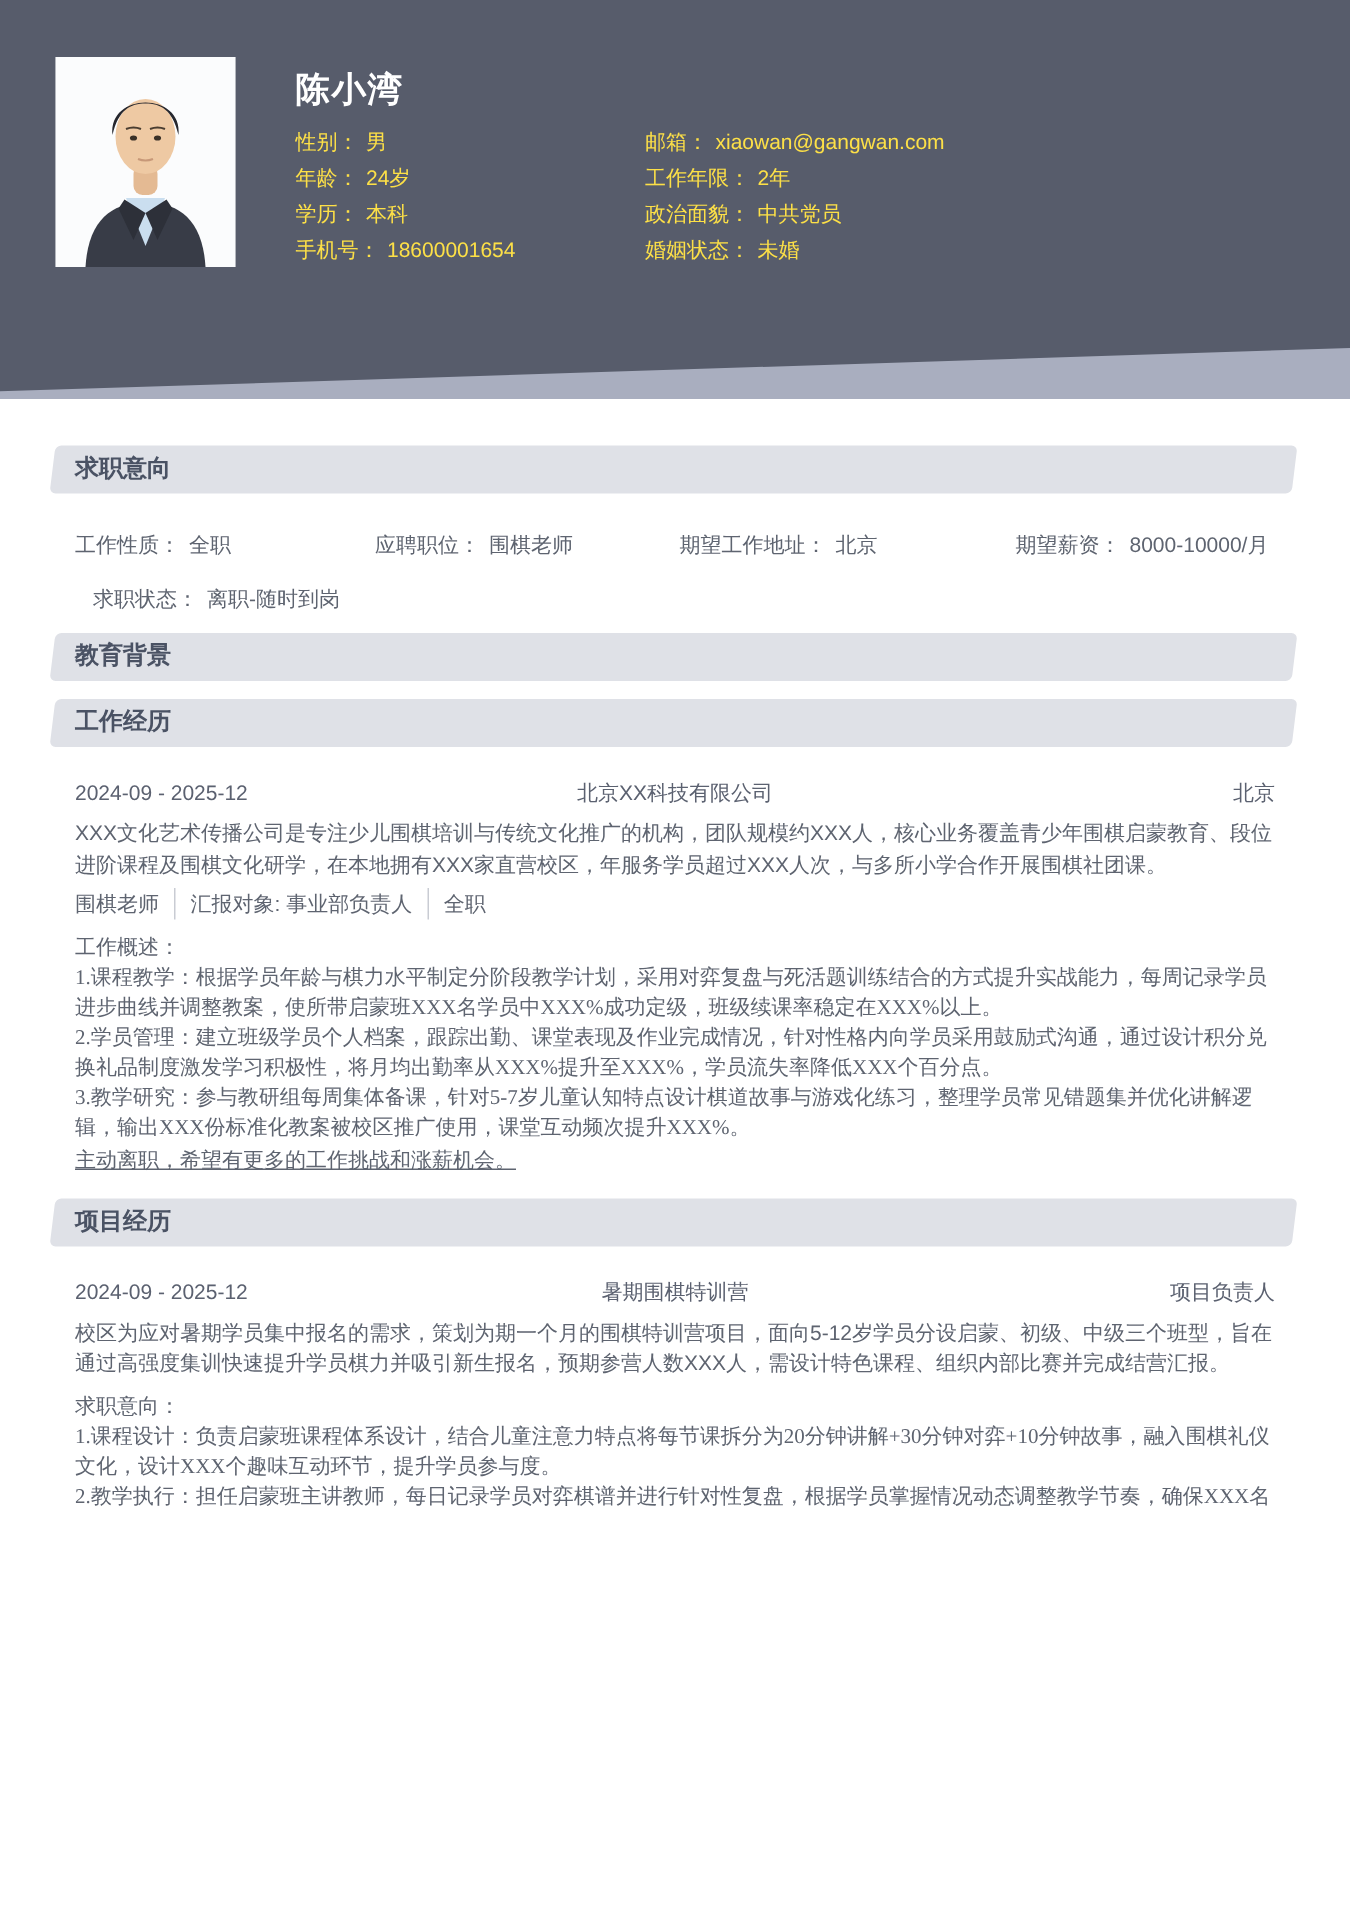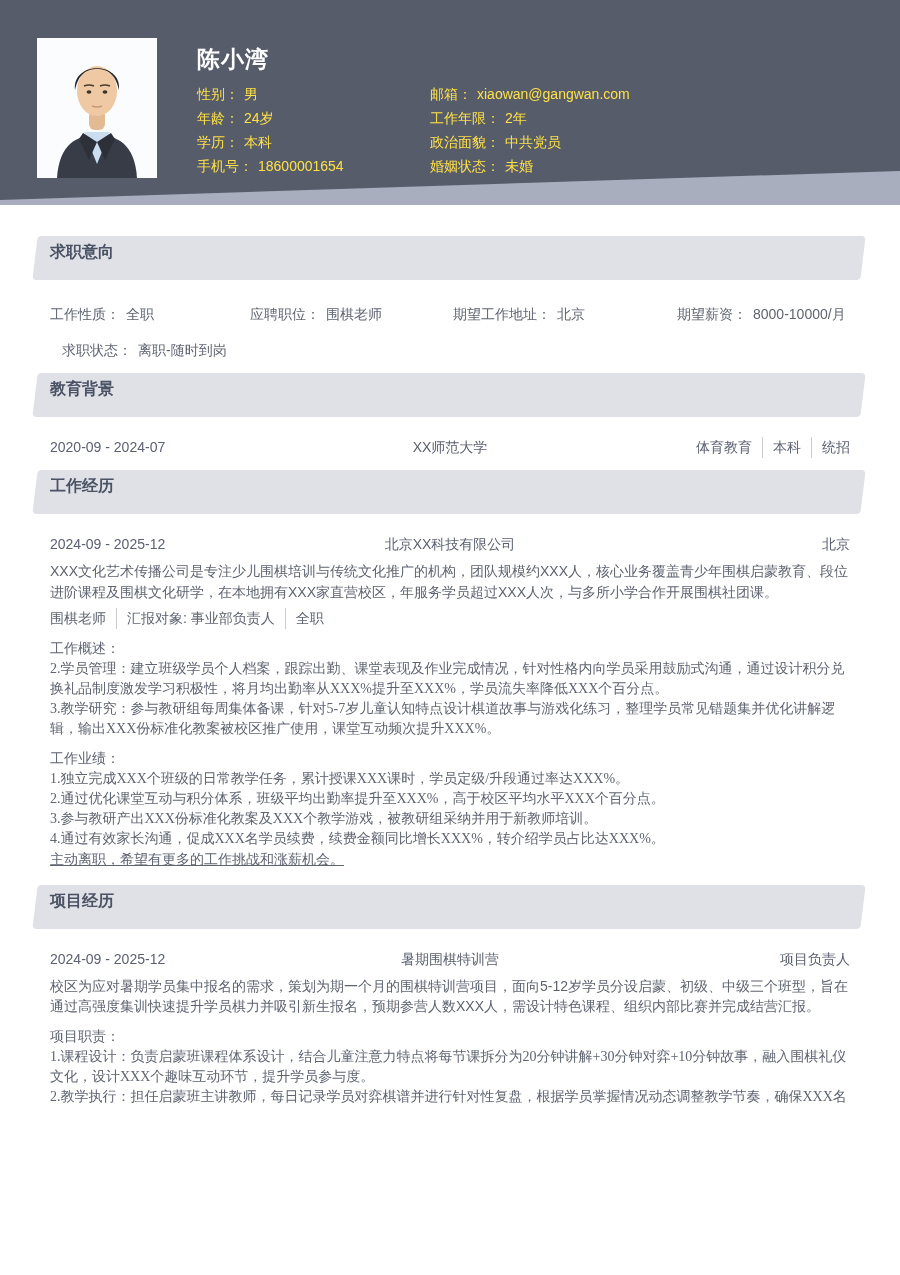--- a/index.html
+++ b/index.html
@@ -3,21 +3,21 @@
 <meta charset="utf-8">
 <style>
   * { margin:0; padding:0; box-sizing:border-box; }
   html,body { width:900px; }
   body {
     height:1275px; overflow:hidden; background:#ffffff;
     font-family:"Liberation Sans","DejaVu Sans",sans-serif;
     font-size:14px; color:#5e6470;
   }
   
-  .header { position:relative; height:205px; background:#575c6b; }
+  .header { position:relative; height:266px; background:#575c6b; }
   .band {
     position:absolute; left:0; bottom:0; width:100%; height:34px;
     background:#a9aebf;
     clip-path:polygon(0 85%, 100% 0, 100% 100%, 0 100%);
   }
   .photo {
     position:absolute; left:37px; top:38px; width:120px; height:140px;
     background:#fbfcfd; overflow:hidden;
   }
   .photo svg { display:block; width:100%; height:100%; }
@@ -26,21 +26,21 @@
     font-size:23px; font-weight:bold; letter-spacing:1px;
   }
   .h-info {
     position:absolute; left:197px; top:84px;
     display:grid; grid-template-columns:233px auto; row-gap:4px;
     color:#fde047; line-height:20px;
   }
   .h-info .pair .lbl { margin-right:5px; }
   
   .content { padding:0 50px; }
-  .sec-bar { position:relative; height:44px; }
+  .sec-bar { position:relative; height:32px; }
   .sec-bar .bg {
     position:absolute; left:-15px; right:-13px; top:0; bottom:0;
     background:#dfe1e7; border-radius:4px; transform:skewX(-7deg);
   }
   .sec-bar .t {
     position:relative; line-height:32px; font-size:16px; font-weight:bold;
     color:#4a5264;
   }
   .mt-bar1 { margin-top:31px; }
   .mt-bar2 { margin-top:13px; }
@@ -114,68 +114,53 @@
     <div class="field"><span class="lbl">应聘职位：</span><span>围棋老师</span></div>
     <div class="field"><span class="lbl">期望工作地址：</span><span>北京</span></div>
     <div class="field"><span class="lbl">期望薪资：</span><span>8000-10000/月</span></div>
     <div class="field full"><span class="lbl">求职状态：</span><span>离职-随时到岗</span></div>
   </div>
 
   <div class="sec-bar mt-bar2">
     <div class="bg"></div>
     <div class="t">教育背景</div>
   </div>
-  <div class="meta-row">
-    <span>2020-09 - 2024-07</span>
-    <span class="mid">XX师范大学</span>
-    <span class="right tags">
-      <span>体育教育</span>
-        <span>本科</span>
-        <span>统招</span>
-    </span>
-  </div>
 
   <div class="sec-bar mt-bar3">
     <div class="bg"></div>
     <div class="t">工作经历</div>
   </div>
   <div class="meta-row">
     <span>2024-09 - 2025-12</span>
     <span class="mid">北京XX科技有限公司</span>
     <span class="right">北京</span>
   </div>
   <div class="para">XXX文化艺术传播公司是专注少儿围棋培训与传统文化推广的机构，团队规模约XXX人，核心业务覆盖青少年围棋启蒙教育、段位进阶课程及围棋文化研学，在本地拥有XXX家直营校区，年服务学员超过XXX人次，与多所小学合作开展围棋社团课。</div>
   <div class="role-line tags">
     <span>围棋老师</span>
       <span>汇报对象: 事业部负责人</span>
       <span>全职</span>
   </div>
   <div class="block">
     <div>工作概述：</div>
+    <div>1.课程教学：根据学员年龄与棋力水平制定分阶段教学计划，采用对弈复盘与死活题训练结合的方式提升实战能力，每周记录学员进步曲线并调整教案，使所带启蒙班XXX名学员中XXX%成功定级，班级续课率稳定在XXX%以上。</div>
     <div>2.学员管理：建立班级学员个人档案，跟踪出勤、课堂表现及作业完成情况，针对性格内向学员采用鼓励式沟通，通过设计积分兑换礼品制度激发学习积极性，将月均出勤率从XXX%提升至XXX%，学员流失率降低XXX个百分点。</div>
     <div>3.教学研究：参与教研组每周集体备课，针对5-7岁儿童认知特点设计棋道故事与游戏化练习，整理学员常见错题集并优化讲解逻辑，输出XXX份标准化教案被校区推广使用，课堂互动频次提升XXX%。</div>
-  </div>
-  <div class="block">
-    <div>工作业绩：</div>
-    <div>1.独立完成XXX个班级的日常教学任务，累计授课XXX课时，学员定级/升段通过率达XXX%。</div>
-    <div>2.通过优化课堂互动与积分体系，班级平均出勤率提升至XXX%，高于校区平均水平XXX个百分点。</div>
-    <div>3.参与教研产出XXX份标准化教案及XXX个教学游戏，被教研组采纳并用于新教师培训。</div>
-    <div>4.通过有效家长沟通，促成XXX名学员续费，续费金额同比增长XXX%，转介绍学员占比达XXX%。</div>
   </div>
   <div class="leave">主动离职，希望有更多的工作挑战和涨薪机会。</div>
 
   <div class="sec-bar mt-bar4">
     <div class="bg"></div>
     <div class="t">项目经历</div>
   </div>
   <div class="meta-row">
     <span>2024-09 - 2025-12</span>
     <span class="mid">暑期围棋特训营</span>
     <span class="right">项目负责人</span>
   </div>
   <div class="para">校区为应对暑期学员集中报名的需求，策划为期一个月的围棋特训营项目，面向5-12岁学员分设启蒙、初级、中级三个班型，旨在通过高强度集训快速提升学员棋力并吸引新生报名，预期参营人数XXX人，需设计特色课程、组织内部比赛并完成结营汇报。</div>
   <div class="block">
-    <div>项目职责：</div>
+    <div>求职意向：</div>
     <div>1.课程设计：负责启蒙班课程体系设计，结合儿童注意力特点将每节课拆分为20分钟讲解+30分钟对弈+10分钟故事，融入围棋礼仪文化，设计XXX个趣味互动环节，提升学员参与度。</div>
     <div>2.教学执行：担任启蒙班主讲教师，每日记录学员对弈棋谱并进行针对性复盘，根据学员掌握情况动态调整教学节奏，确保XXX名</div>
   </div>
 
 </div>
 
 </body></html>

